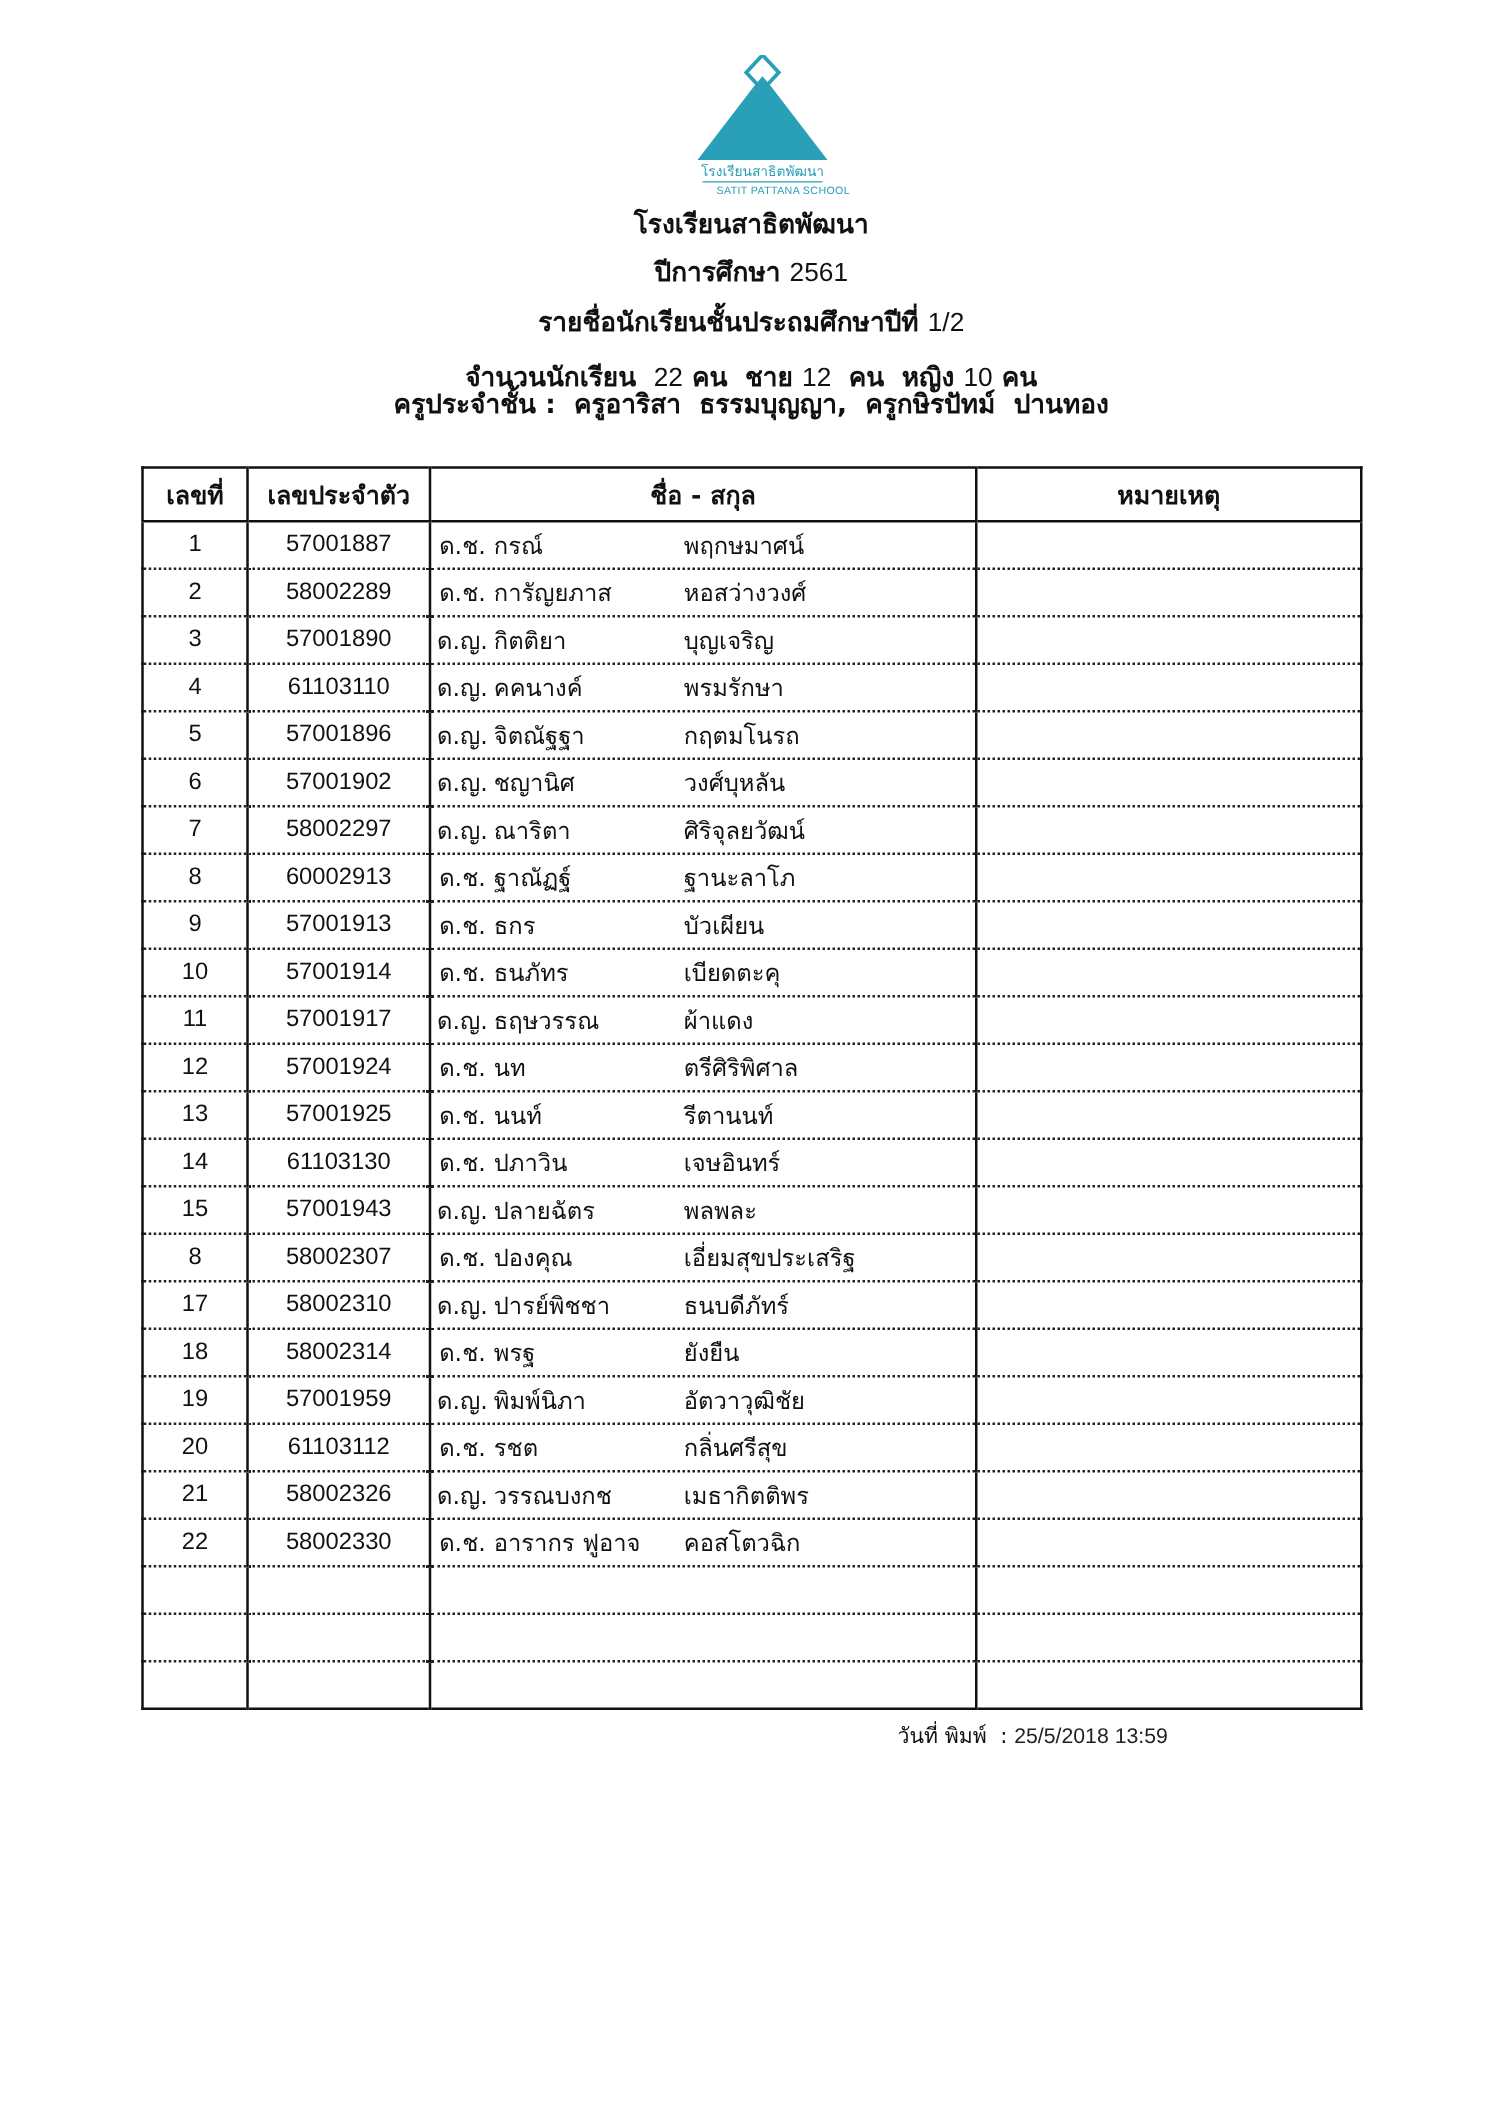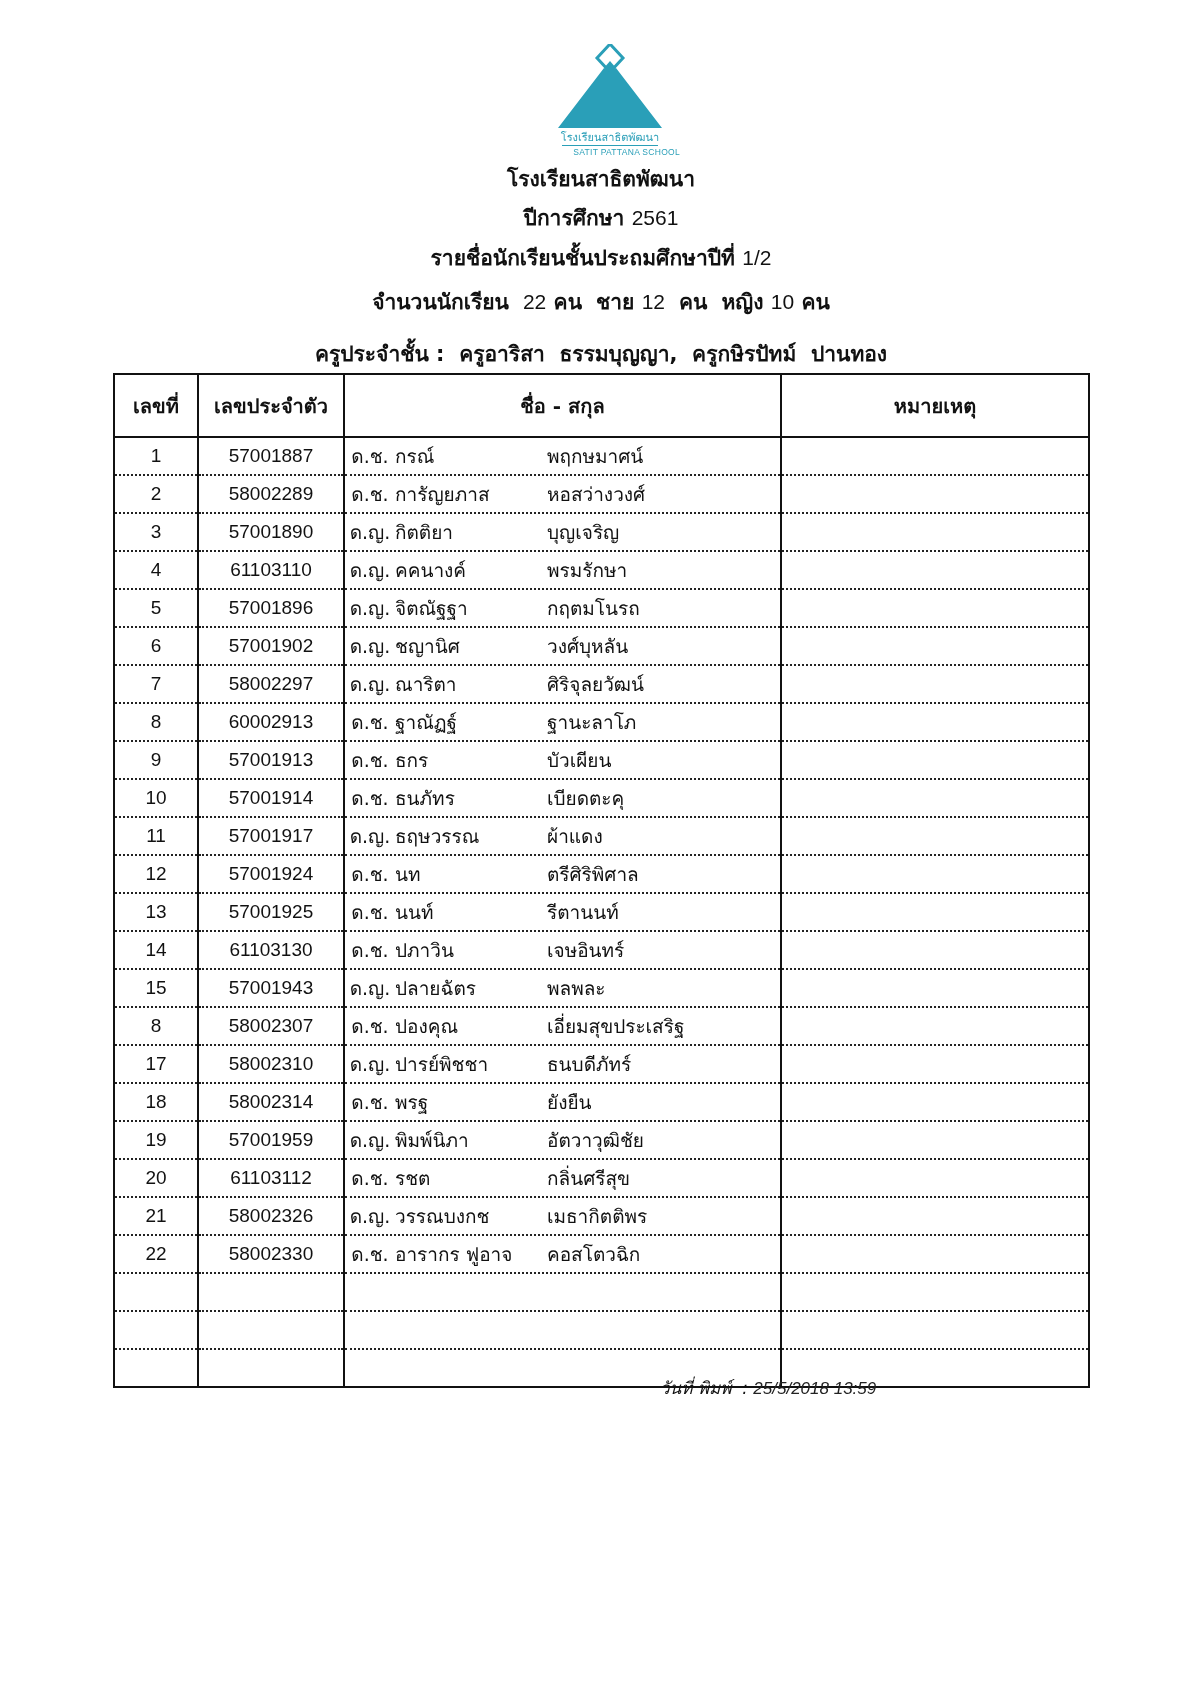--- a/index.html
+++ b/index.html
@@ -19,45 +19,45 @@
   }
   .hdr-line {
     position: absolute; left: 0; width: 1202px; text-align: center;
     font-size: 21px; font-weight: bold; line-height: 28px; white-space: pre;
   }
   .hdr-line .num { font-family: "Liberation Sans", sans-serif; font-weight: normal; margin-top: 36px; }
   #l1 { top: 165px; }
   #l2 { top: 204px; }
   #l3 { top: 244px; }
   #l4 { top: 288px; }
-  #l5 { top: 340px; }
+  #l5 { top: 309px; }
   .count-line span.gap { display: inline-block; width: 14px; }
 
   table.roster {
     position: absolute; left: 113px; top: 373px; width: 975px;
     border-collapse: collapse; table-layout: fixed;
     border: 2px solid #111;
   }
   table.roster th {
     height: 37px; font-size: 20px; font-weight: bold; text-align: center;
-    border-left: 2px solid #111; border-bottom: 2px solid #111; padding: 12px;
+    border-left: 2px solid #111; border-bottom: 2px solid #111; padding: 2px;
   }
   table.roster td {
     height: 36px; padding: 0; font-size: 19px;
     border-left: 2px solid #111; border-bottom: 2px dotted #222;
   }
   table.roster tr:last-child td { border-bottom: none; }
   td.c-no, td.c-id { text-align: center; font-family: "Liberation Sans", sans-serif; font-size: 20px; }
   td.c-name { padding-left: 4px; white-space: nowrap; }
   td.c-name .prefix { display: inline-block; width: 50px; text-align: center; }
   td.c-name .first { display: inline-block; width: 152px; }
   td.c-name .last { display: inline-block; }
 
   .footer {
-    position: absolute; left: 660px; top: 1374px; font-size: 17px; white-space: pre; font-style: italic;
+    position: absolute; left: 718px; top: 1374px; font-size: 17px; white-space: pre;
   }
   .footer .val { font-family: "Liberation Sans", sans-serif; font-size: 17px; color: #222; }
 </style>
 </head>
 <body>
 
 <div class="logo">
   <svg width="140" height="88" viewBox="0 0 140 88">
     <polygon points="70,0 83,14 70,28 57,14" fill="none" stroke="#2a9fb8" stroke-width="3"></polygon>
     <polygon points="70,17 76,24 70,31 64,24" fill="#2a9fb8"></polygon>

